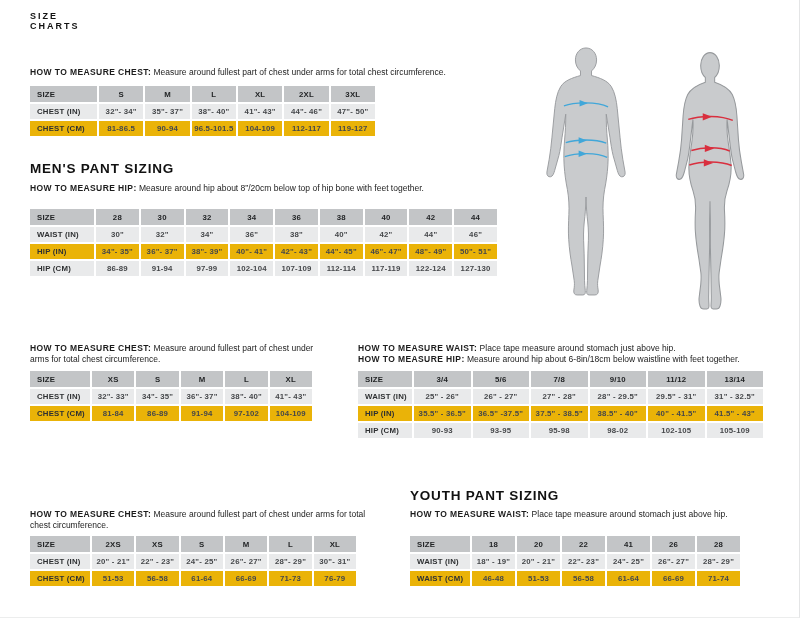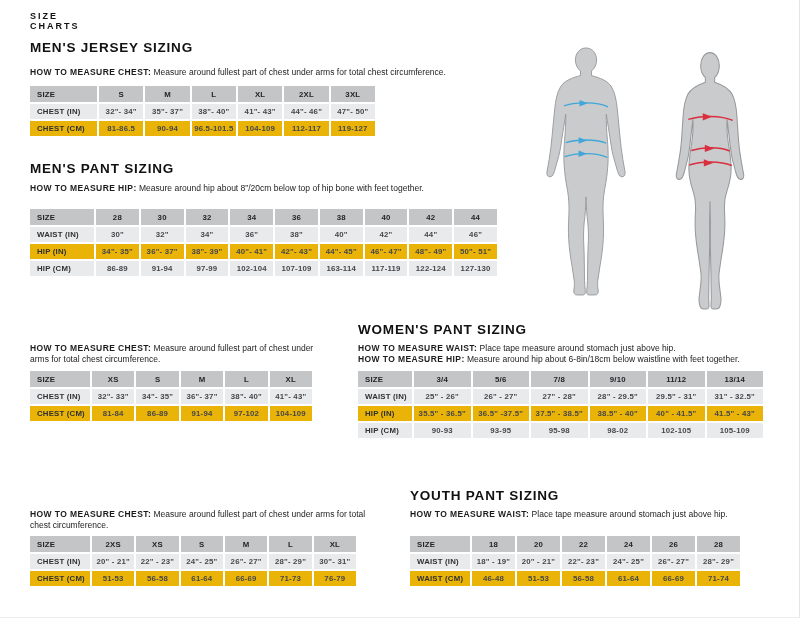--- a/index.html
+++ b/index.html
@@ -29,21 +29,20 @@
 </head>
 <body>
 
 <div class="page">
 
   <div class="abs logo" style="left:30px;top:11px;">
     <div>SIZE</div>
     <div>CHARTS</div>
   </div>
 
-  <div class="abs title" style="left:30px;top:40px;">MEN'S JERSEY SIZING</div>
   <div class="abs howto" style="left:30px;top:67px;width:560px;">
     <div><b>HOW TO MEASURE CHEST:</b> <span>Measure around fullest part of chest under arms for total chest circumference.</span></div>
   </div>
   <div class="abs sizing-table" style="left:30px;top:86px;width:345px;--cols:6;--lw:67px;">
       <div class="tr th-row">
         <div class="td label">SIZE</div>
         <div class="td">S</div>
         <div class="td">M</div>
         <div class="td">L</div>
         <div class="td">XL</div>
@@ -111,21 +110,21 @@
         <div class="td">48"- 49"</div>
         <div class="td">50"- 51"</div>
       </div>
       <div class="tr row-a">
         <div class="td label">HIP (CM)</div>
         <div class="td">86-89</div>
         <div class="td">91-94</div>
         <div class="td">97-99</div>
         <div class="td">102-104</div>
         <div class="td">107-109</div>
-        <div class="td">163-114</div>
+        <div class="td">112-114</div>
         <div class="td">117-119</div>
         <div class="td">122-124</div>
         <div class="td">127-130</div>
       </div>
     </div>
 
   <div class="abs" style="left:540px;top:36px;">
     <svg width="92" height="276" viewBox="0 0 100 280">
       <path stroke-width="1" d="M44 33 L44 28 C40.5 25 38.5 21 38.5 16 C38.5 8.5 43.5 3 50 3 C56.5 3 61.5 8.5 61.5 16 C61.5 21 59.5 25 56 28 L56 33 C65 35.5 73.5 38.5 77.5 45 C81.5 51.5 83 60 84 69 L87 100 C87.7 108 88.7 116 90 124 L92.5 138 C93 141.5 91 143.5 88.5 143 C86 142.5 85 139.5 84 136 L79.5 120 C78 114 77 107 76 100 L72 75 C72 85 72.4 94 73.2 102 C74 111 74.4 121 73.8 130 C73.2 140 71.8 149 70.2 157 C68.6 166 68.2 175 68.6 184 C69 193 69.4 202 68.8 211 C68.2 221 66.8 231 65.2 240 L62.8 256 C62.3 260 62.7 263 63.2 266 C63.7 269.5 62.5 271.5 59.5 271.5 L53.5 271.5 C51 271.5 50.4 269.5 50.8 266.5 C51.2 263 51.6 259 51.6 255.5 L51.8 240 C51.8 231 52.2 221 52.6 212 C53 203 52.2 194 51.2 186 C50.6 180 50.2 172 50 165 C49.8 172 49.4 180 48.8 186 C47.8 194 47 203 47.4 212 C47.8 221 48.2 231 48.2 240 L48.4 255.5 C48.4 259 48.8 263 49.2 266.5 C49.6 269.5 49 271.5 46.5 271.5 L40.5 271.5 C37.5 271.5 36.3 269.5 36.8 266 C37.3 263 37.7 260 37.2 256 L34.8 240 C33.2 231 31.8 221 31.2 211 C30.6 202 31 193 31.4 184 C31.8 175 31.4 166 29.8 157 C28.2 149 26.8 140 26.2 130 C25.6 121 26 111 26.8 102 C27.6 94 28 85 28 75 L24 100 C23 107 22 114 20.5 120 L16 136 C15 139.5 14 142.5 11.5 143 C9 143.5 7 141.5 7.5 138 L10 124 C11.3 116 12.3 108 13 100 L16 69 C17 60 18.5 51.5 22.5 45 C26.5 38.5 35 35.5 44 33 Z" fill="#c9cbcd" stroke="#96999c"></path>
       <g>
@@ -184,21 +183,20 @@
       <div class="tr row-b">
         <div class="td label">CHEST (CM)</div>
         <div class="td">81-84</div>
         <div class="td">86-89</div>
         <div class="td">91-94</div>
         <div class="td">97-102</div>
         <div class="td">104-109</div>
       </div>
     </div>
 
-  <div class="abs title" style="left:358px;top:322px;">WOMEN'S PANT SIZING</div>
   <div class="abs howto" style="left:358px;top:343px;width:412px;">
     <div><b>HOW TO MEASURE WAIST:</b> <span>Place tape measure around stomach just above hip.</span></div>
     <div><b>HOW TO MEASURE HIP:</b> <span>Measure around hip about 6-8in/18cm below waistline with feet together.</span></div>
   </div>
   <div class="abs sizing-table" style="left:358px;top:371px;width:405px;--cols:6;--lw:54px;">
       <div class="tr th-row">
         <div class="td label">SIZE</div>
         <div class="td">3/4</div>
         <div class="td">5/6</div>
         <div class="td">7/8</div>
@@ -271,21 +269,21 @@
   <div class="abs title" style="left:410px;top:488px;">YOUTH PANT SIZING</div>
   <div class="abs howto" style="left:410px;top:509px;width:360px;">
     <div><b>HOW TO MEASURE WAIST:</b> <span>Place tape measure around stomach just above hip.</span></div>
   </div>
   <div class="abs sizing-table" style="left:410px;top:536px;width:330px;--cols:6;--lw:60px;">
       <div class="tr th-row">
         <div class="td label">SIZE</div>
         <div class="td">18</div>
         <div class="td">20</div>
         <div class="td">22</div>
-        <div class="td">24</div>
+        <div class="td">41</div>
         <div class="td">26</div>
         <div class="td">28</div>
       </div>
       <div class="tr row-a">
         <div class="td label">WAIST (IN)</div>
         <div class="td">18" - 19"</div>
         <div class="td">20" - 21"</div>
         <div class="td">22"- 23"</div>
         <div class="td">24"- 25"</div>
         <div class="td">26"- 27"</div>

